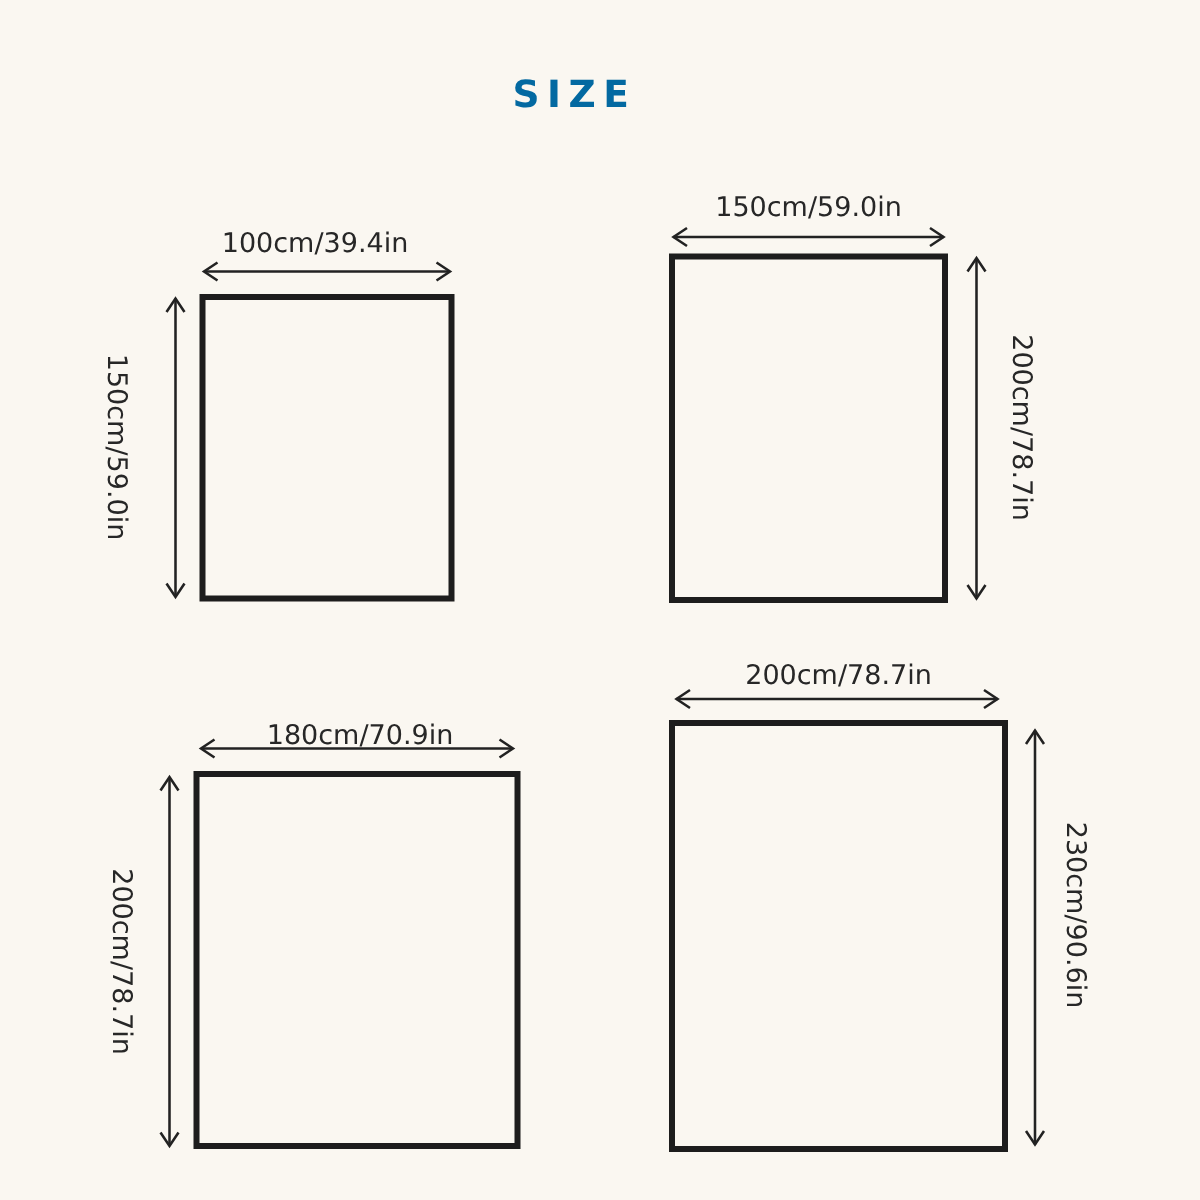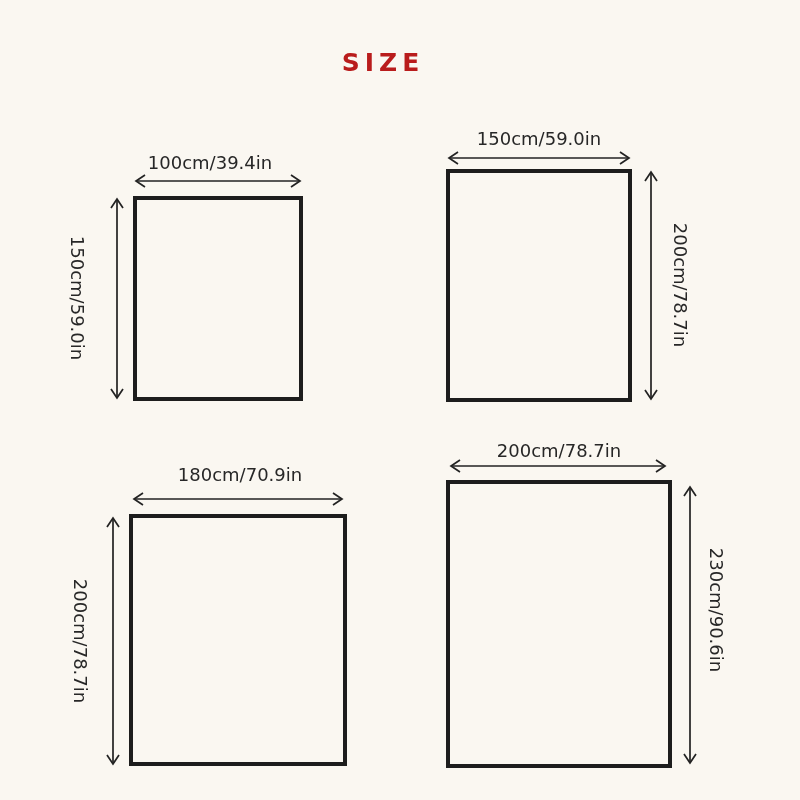--- a/index.html
+++ b/index.html
@@ -14,21 +14,21 @@
   .canvas { position: absolute; inset: 0; }
 
   .title {
     position: absolute;
     left: 383px; top: 48px;
     transform: translateX(-50%);
     margin: 0;
     font-size: 25px;
     font-weight: bold;
     letter-spacing: 5px;
-    color: #b91c1c;
+    color: #0369a1;
     white-space: nowrap;
   }
 
   .rect {
     position: absolute;
     box-sizing: border-box;
     border: 4px solid #1d1d1d;
     background: transparent;
   }
 
@@ -65,21 +65,21 @@
 
   
   .q2-rect   { left: 446px; top: 169px; width: 186px; height: 233px; }
   .q2-wlabel { left: 539px; top: 128px; }
   .q2-warrow { left: 446px; top: 150px; }
   .q2-harrow { left: 643px; top: 169px; }
   .q2-hlabel { left: 680px; top: 285px; }
 
   
   .q3-rect   { left: 129px; top: 514px; width: 218px; height: 252px; }
-  .q3-wlabel { left: 240px; top: 464px; text-align: center; }
+  .q3-wlabel { left: 240px; top: 480px; text-align: center; }
   .q3-warrow { left: 131px; top: 491px; }
   .q3-harrow { left: 105px; top: 515px; }
   .q3-hlabel { left: 80px;  top: 641px; }
 
   
   .q4-rect   { left: 446px; top: 480px; width: 226px; height: 288px; }
   .q4-wlabel { left: 559px; top: 440px; }
   .q4-warrow { left: 448px; top: 458px; }
   .q4-harrow { left: 682px; top: 484px; }
   .q4-hlabel { left: 716px; top: 610px; }

